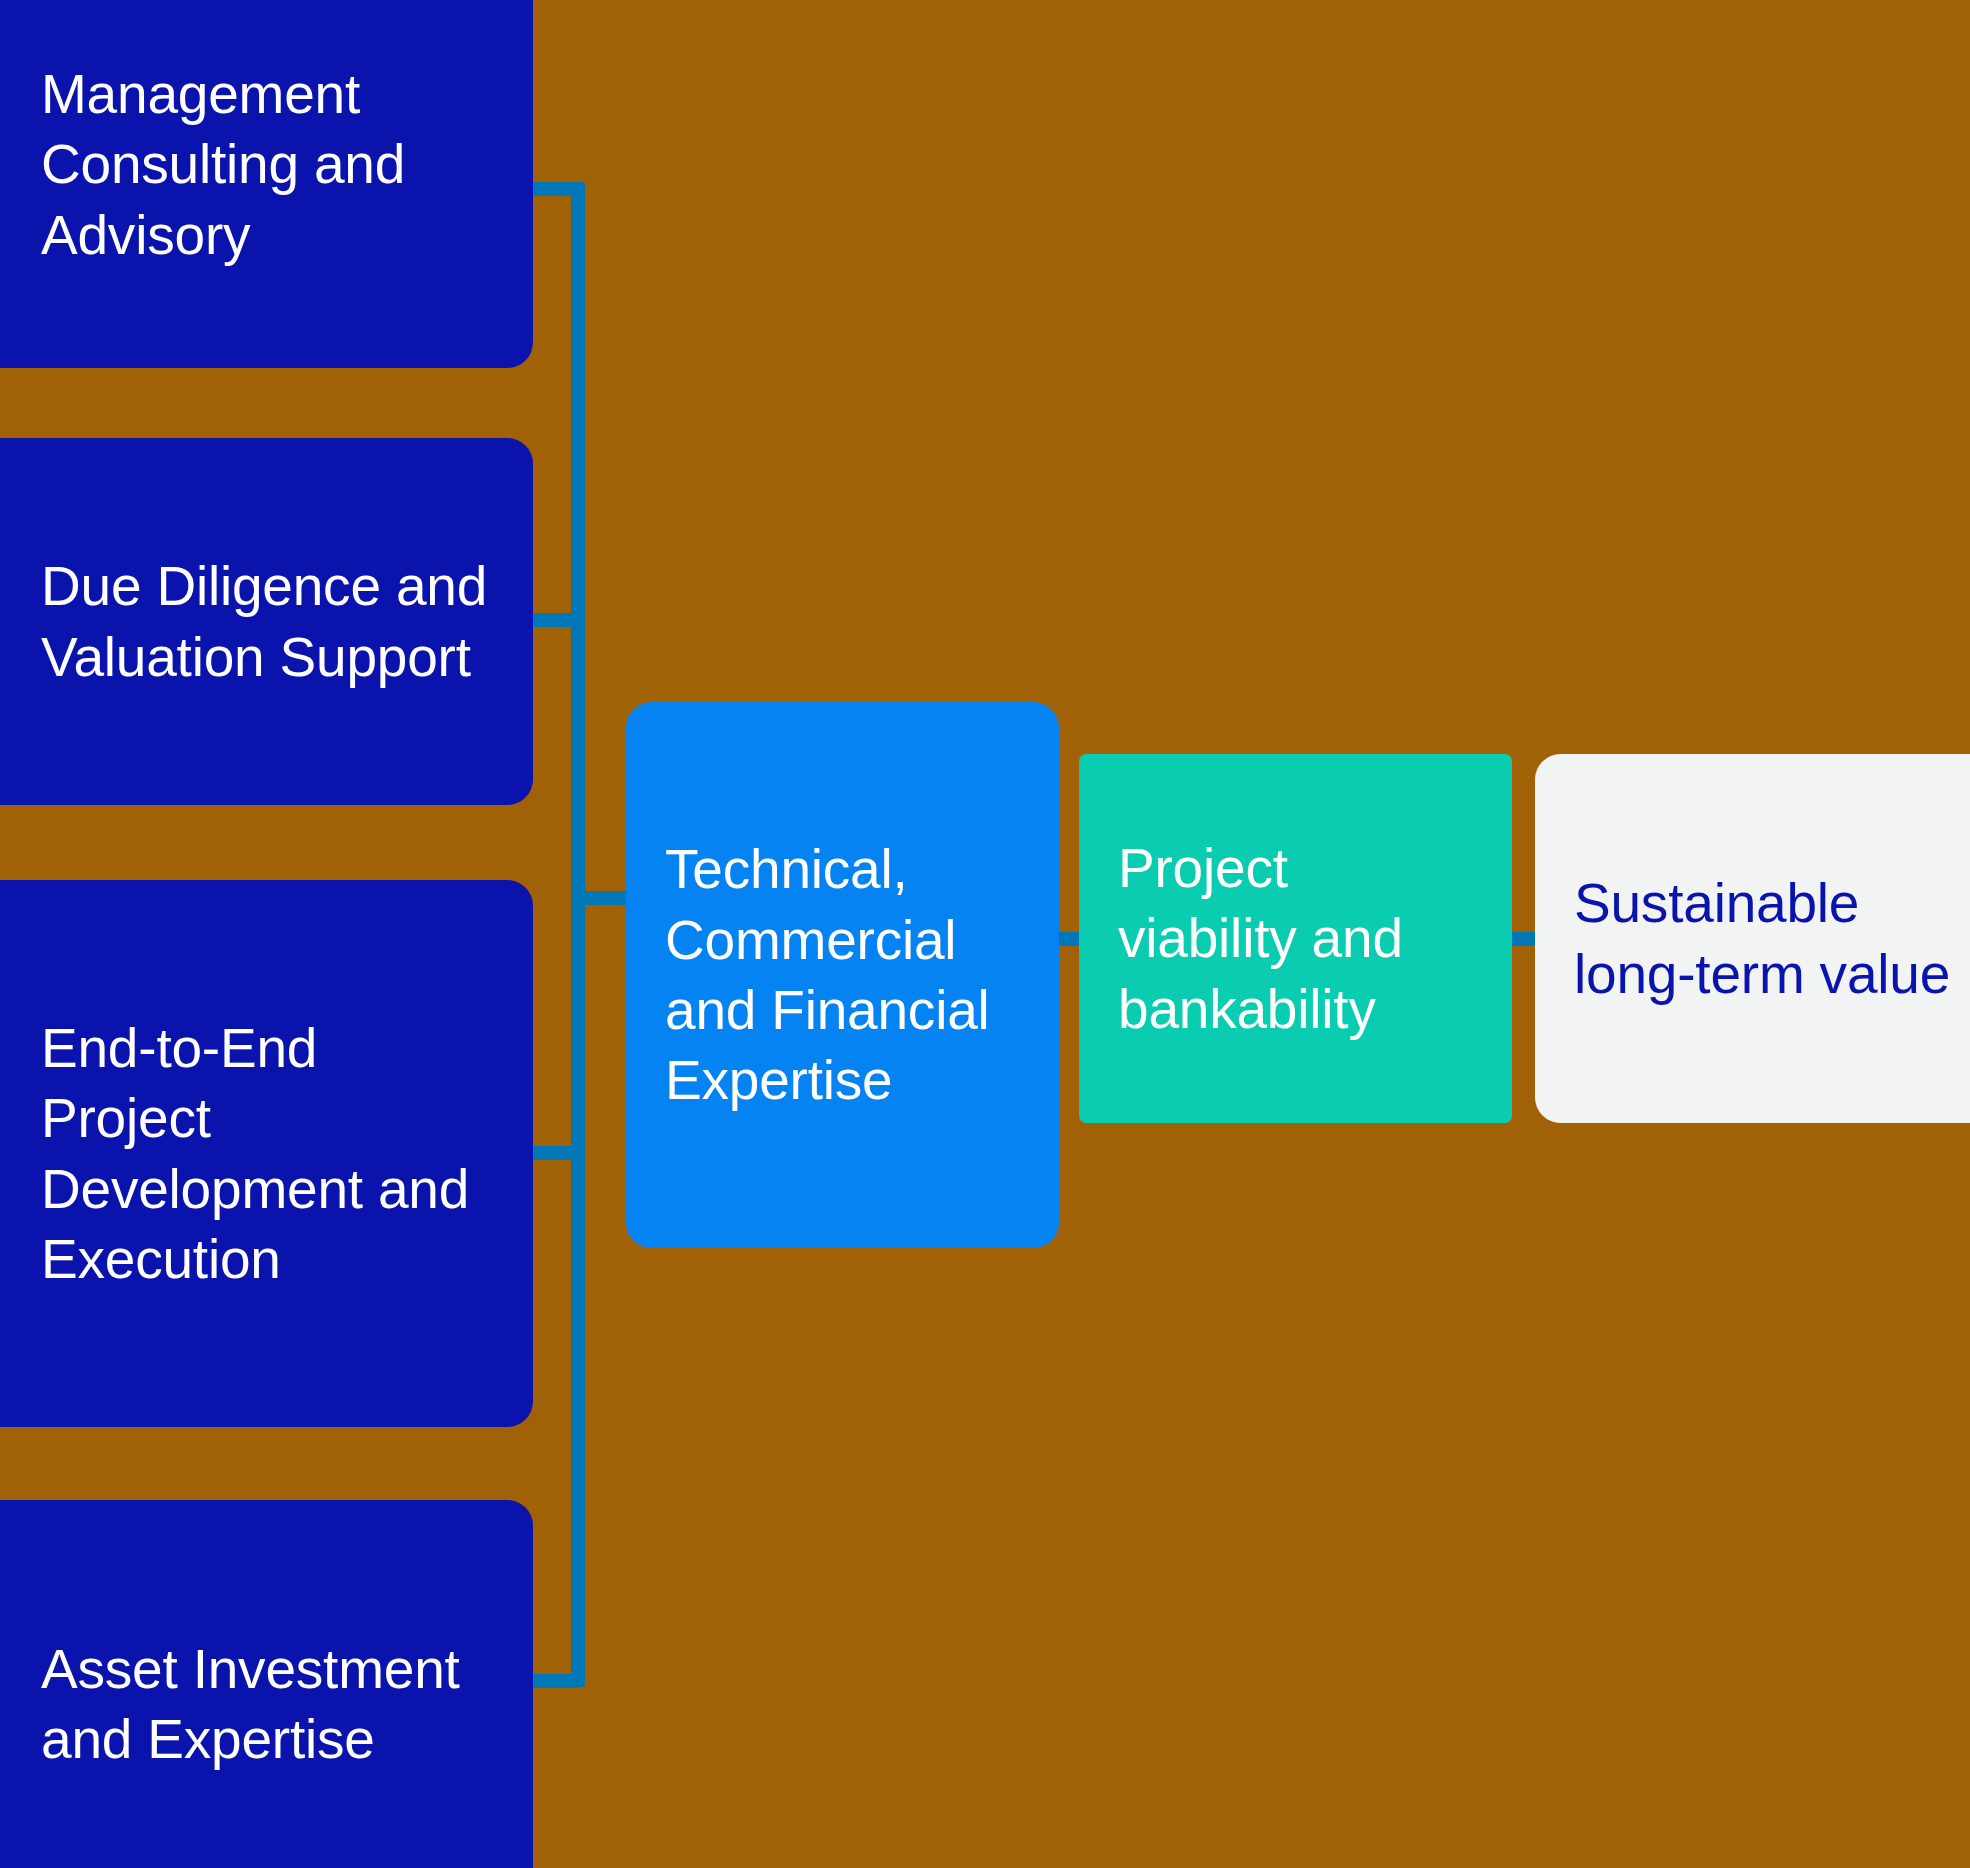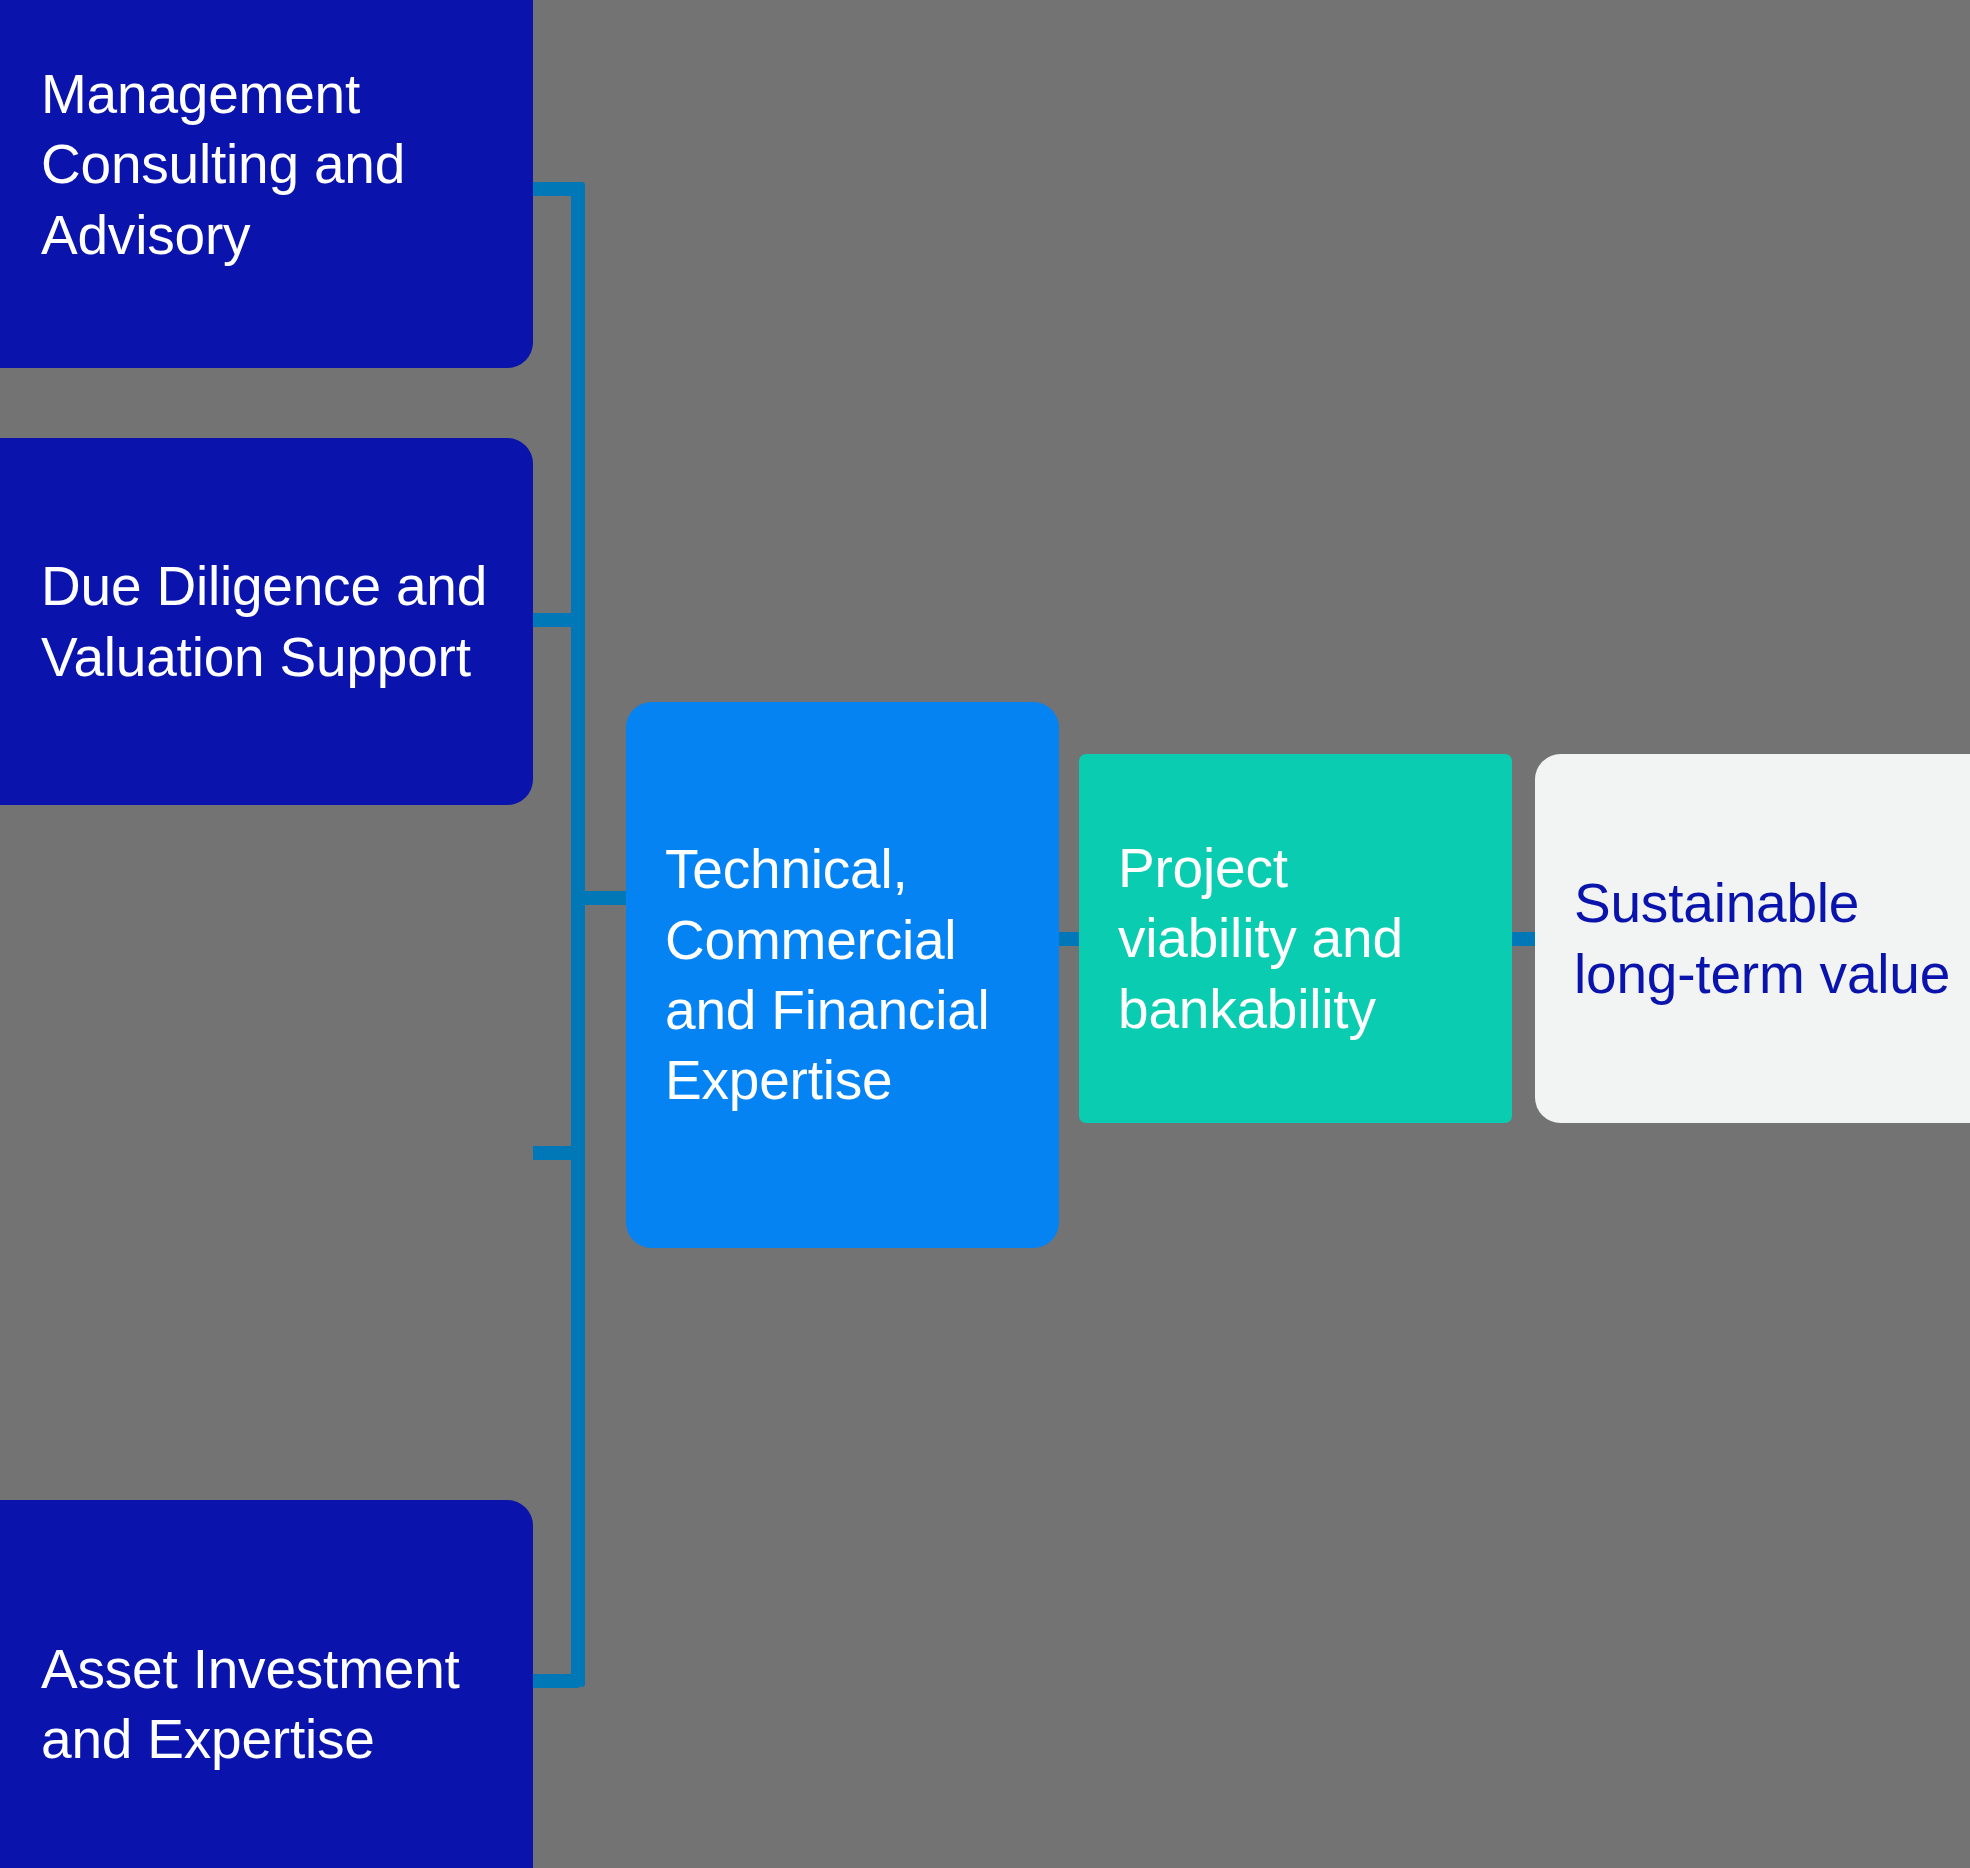--- a/index.html
+++ b/index.html
@@ -4,21 +4,21 @@
 <style>
   html, body {
     margin: 0;
     padding: 0;
     background: #000000;
   }
   #canvas {
     position: relative;
     width: 1970px;
     height: 1869px;
-    background: #737373;
+    background: #a16207;
     overflow: hidden;
     font-family: "Liberation Sans", sans-serif;
   }
   .node {
     position: absolute;
     box-sizing: border-box;
     border-radius: 21.7px;
     display: flex;
     align-items: center;
   }
@@ -137,20 +137,23 @@
 <body>
 
 <div id="canvas">
 
   <div class="node svc" id="svc-0">
     <span class="label">Management Consulting and Advisory</span>
   </div>
   <div class="node svc" id="svc-1">
     <span class="label">Due Diligence and Valuation Support</span>
   </div>
+  <div class="node svc" id="svc-2">
+    <span class="label">End-to-End Project Development and Execution</span>
+  </div>
   <div class="node svc" id="svc-3">
     <span class="label">Asset Investment and Expertise</span>
   </div>
 
   <div class="conn" id="trunk"></div>
   <div class="conn stub-left" id="stub-0"></div>
   <div class="conn stub-left" id="stub-1"></div>
   <div class="conn stub-left" id="stub-2"></div>
   <div class="conn stub-left" id="stub-3"></div>
   <div class="conn" id="stub-mid"></div>

